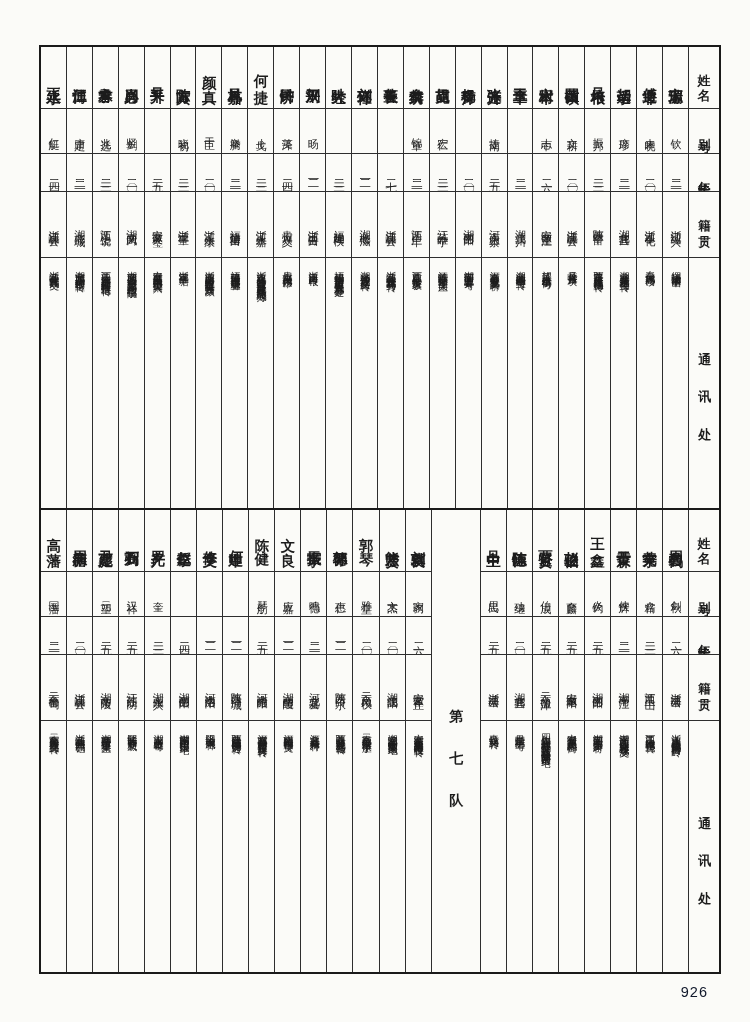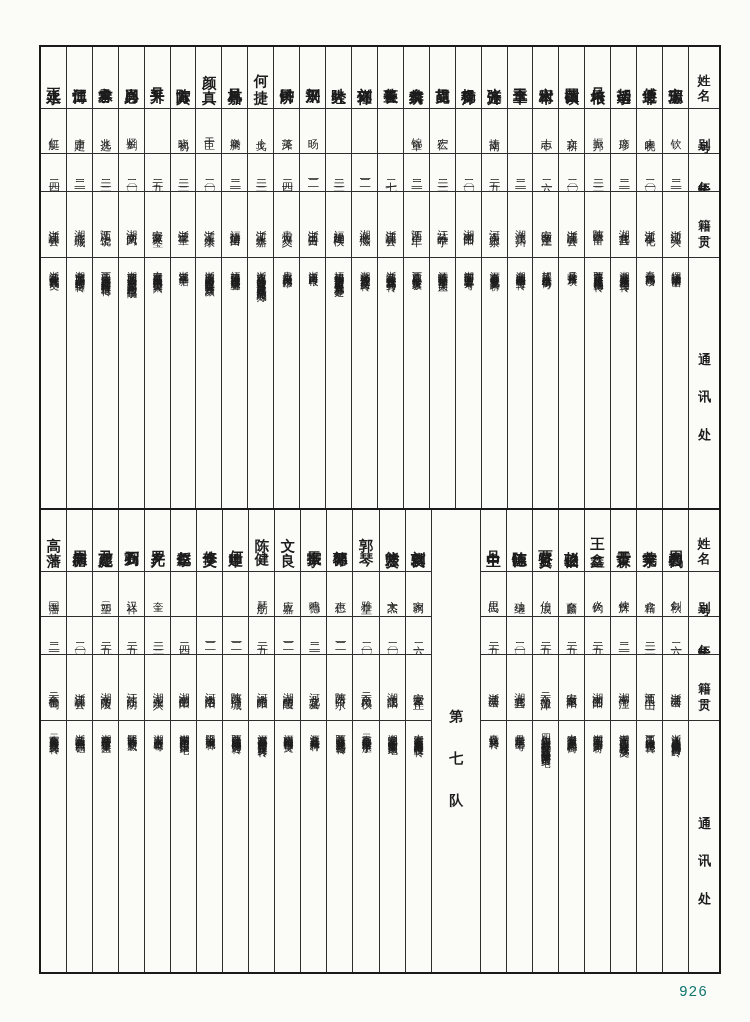--- a/index.html
+++ b/index.html
@@ -103,22 +103,22 @@
     font-size: 14px;
     font-weight: bold;
     letter-spacing: 42px;
     padding-top: 40px;
   }
   .page-number {
     position: absolute;
     right: 42px; top: 984px;
     font-size: 14.5px;
     letter-spacing: 1px;
-    color: #0f766e;
-    font-family: Liberation Mono, monospace;
+    color: #0f172a;
+    font-family: Liberation Sans, sans-serif;
   }
 </style>
 </head>
 <body>
 
 <div class="page">
   <div class="frame">
 
     <div class="vtable top">
       <div class="col header-col">

